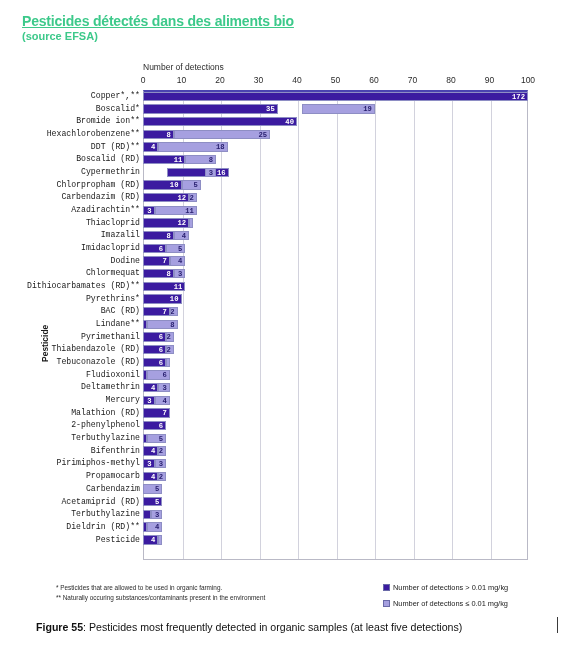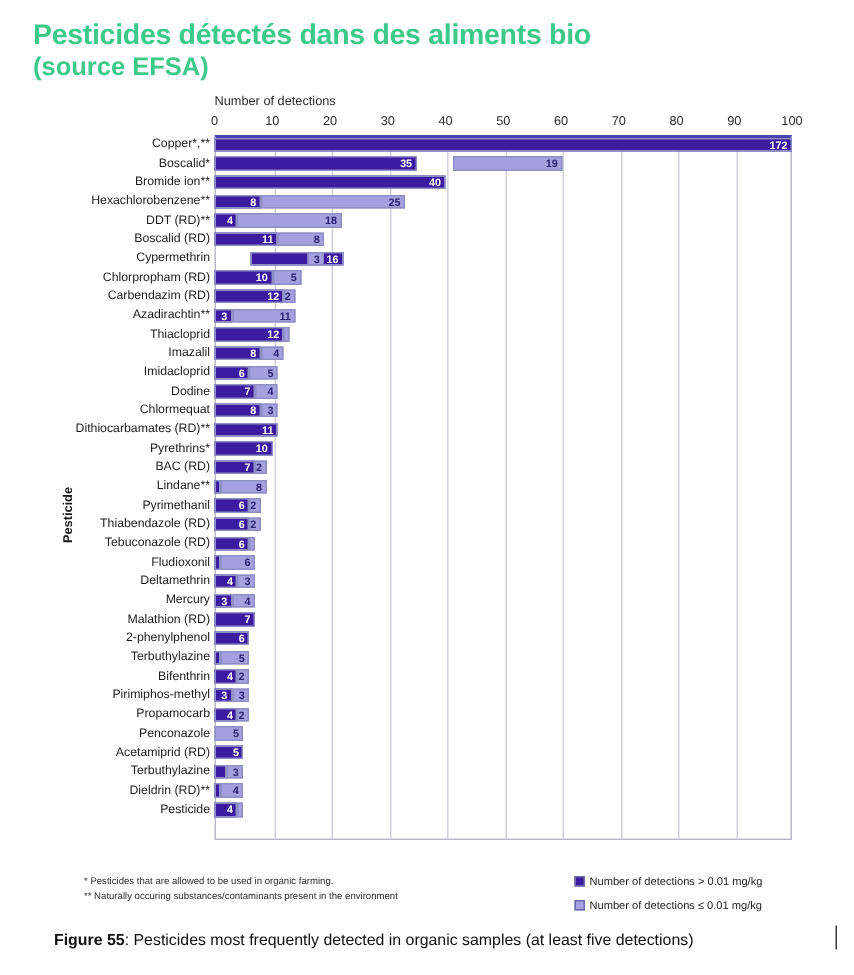--- a/index.html
+++ b/index.html
@@ -17,29 +17,30 @@
   }
 
   
   #title-block {
     position: absolute;
     left: 22px;
     top: 14px;
     width: 480px;
   }
   #chart-title {
-    font-size: 19px;
+    font-size: 14px;
     font-weight: bold;
     color: #3cc98a;
     letter-spacing: -0.2px;
     line-height: 1.05;
     white-space: nowrap;
+    text-decoration: underline;
   }
   #chart-subtitle {
-    font-size: 17px;
+    font-size: 11px;
     font-weight: bold;
     color: #3cc98a;
     margin-top: 1px;
   }
 
   
   #chart-frame {
     position: absolute;
     left: 10px;
     top: 62px;
@@ -91,20 +92,21 @@
     background: #d2d2dd;
   }
 
   
   #rows {
     position: absolute;
     left: 0;
     top: 28px;
     width: 549px;
     height: 532px;
+    font-family: Liberation Mono, monospace;
   }
   .row {
     position: relative;
     height: 12.68px;
     width: 100%;
   }
   .cat-label {
     position: absolute;
     right: 419px;     
     top: 0;
@@ -555,21 +557,21 @@
         <div class="bar-wrap">
           <div class="seg seg-a" style="left: 0px; width: 15.4px;">
             <span class="seg-val">4</span>
           </div>
           <div class="seg seg-b" style="left: 15.4px; width: 7.7px;">
             <span class="seg-val">2</span>
           </div>
         </div>
       </div>
       <div class="row">
-        <div class="cat-label">Penconazole</div>
+        <div class="cat-label">Carbendazim</div>
         <div class="bar-wrap">
           <div class="seg seg-b" style="left: 0px; width: 19.25px;">
             <span class="seg-val">5</span>
           </div>
         </div>
       </div>
       <div class="row">
         <div class="cat-label">Acetamiprid (RD)</div>
         <div class="bar-wrap">
           <div class="seg seg-a" style="left: 0px; width: 19.25px;">

